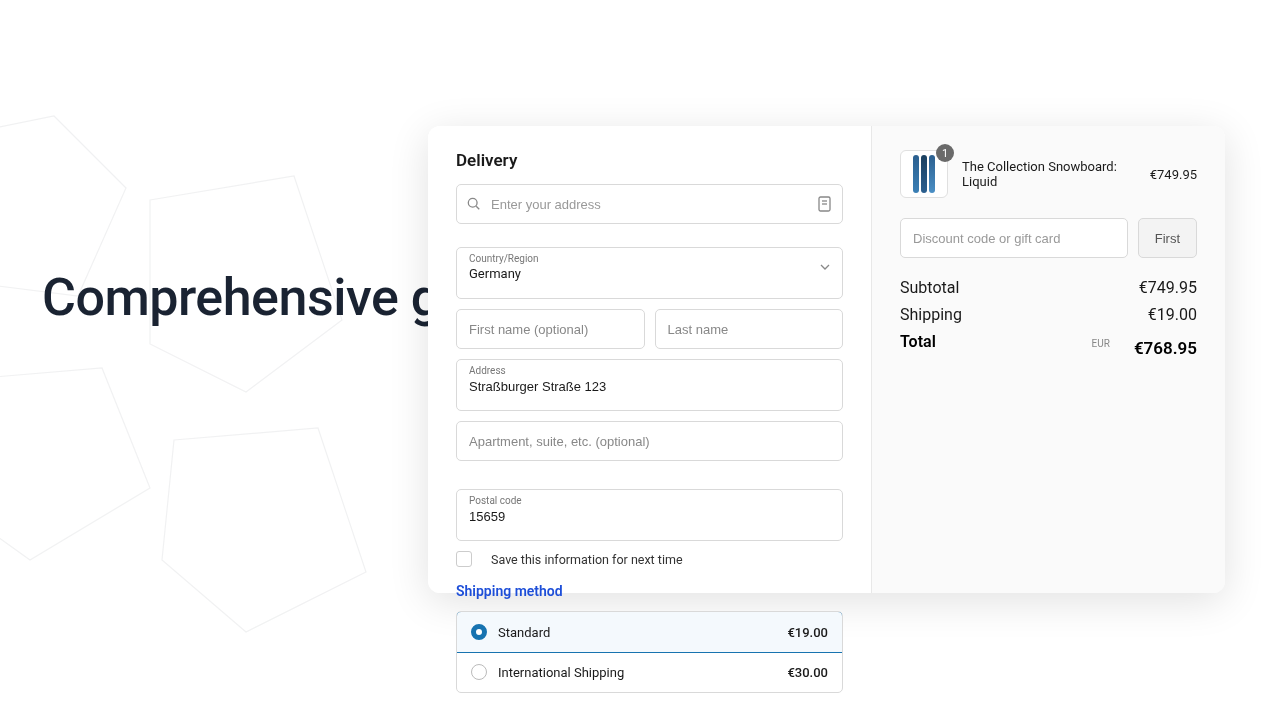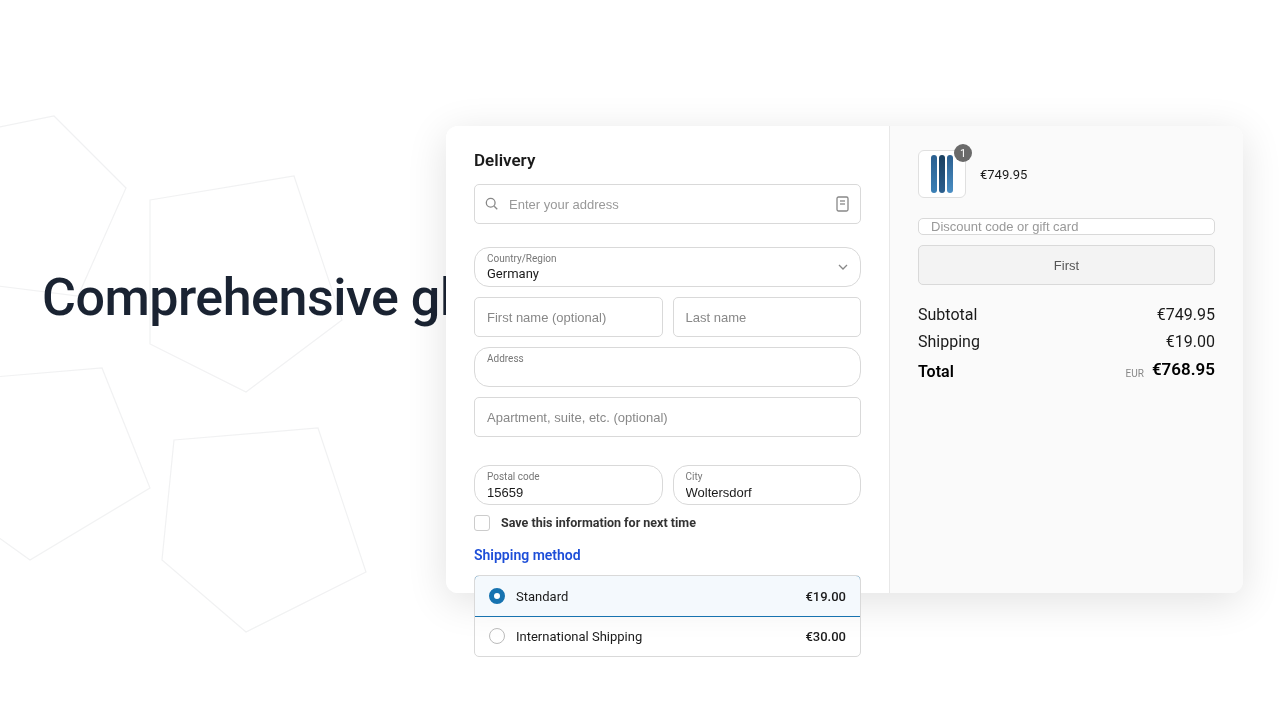--- a/index.html
+++ b/index.html
@@ -26,21 +26,21 @@
   top: 268px;
   font-size: 52px;
   font-weight: 500;
   line-height: 1.15;
   color: #1a2332;
   z-index: 1;
   letter-spacing: -0.5px;
 }
 .card {
   position: absolute;
-  left: 446px;
+  left: 428px;
   top: 126px;
   width: 797px;
   height: 467px;
   background: #fff;
   border-radius: 12px;
   box-shadow: 0 8px 40px rgba(0,0,0,0.12);
   display: flex;
   z-index: 2;
 }
 .left-panel {
@@ -86,22 +86,22 @@
 .book-icon-svg {
   position: absolute;
   right: 11px;
   top: 12px;
   width: 14px;
   height: 16px;
 }
 .float-field {
   position: relative;
   border: 1px solid #d9d9d9;
-  border-radius: 15px;
-  height: 40px;
+  border-radius: 5px;
+  height: 52px;
   padding: 6px 12px 0 12px;
   margin-bottom: 10px;
 }
 .float-label {
   font-size: 10px;
   color: #777;
   display: block;
   line-height: 1;
 }
 .float-value {
@@ -132,25 +132,24 @@
 .plain-field input {
   border: none;
   outline: none;
   width: 100%;
   font-size: 13px;
   background: transparent;
 }
 .plain-field input::placeholder { color: #888; }
 .checkbox-row {
   display: flex;
-  align-items: flex-start;
-  gap: 11px;
+  align-items: flex-end;
+  gap: 19px;
   margin-top: 2px;
   margin-bottom: 16px;
-  font-weight: bold;
 }
 .checkbox {
   width: 16px;
   height: 16px;
   border: 1px solid #ccc;
   border-radius: 3px;
   cursor: pointer;
 }
 .checkbox-label { font-size: 12.5px; color: #333; }
 .sub-title {
@@ -229,21 +228,21 @@
   border-radius: 50%;
   background: #6a6a6a;
   color: #fff;
   font-size: 11px;
   display: flex;
   align-items: center;
   justify-content: center;
 }
 .prod-name { font-size: 13px; color: #1a1a1a; flex: 1; }
 .prod-price { font-size: 13px; color: #1a1a1a; }
-.discount-row { display: flex; gap: 10px; margin-bottom: 20px; flex-direction: column; }
+.discount-row { display: flex; gap: 10px; margin-bottom: 20px; }
 .discount-input {
   flex: 1;
   height: 40px;
   border: 1px solid #d9d9d9;
   border-radius: 5px;
   padding: 0 12px;
   font-size: 13px;
 }
 .discount-input::placeholder { color: #999; }
 .apply-btn {
@@ -263,21 +262,21 @@
   color: #1a1a1a;
   margin-bottom: 8px;
 }
 .total-line {
   display: flex;
   justify-content: space-between;
   align-items: baseline;
   margin-top: 0;
 }
 .total-label { font-size: 16px; font-weight: 600; }
-.total-right { display: flex; align-items: flex-end; gap: 8px; }
+.total-right { display: flex; align-items: flex-start; gap: 24px; }
 .currency { font-size: 10px; color: #888; }
 .total-val { font-size: 17px; font-weight: 600; }
 </style>
 </head>
 <body>
 
 <svg class="map-bg" viewBox="0 0 400 500">
   <path d="M20,50 L120,30 L180,90 L140,180 L60,170 Z M200,100 L320,80 L360,200 L280,260 L200,220 Z M40,250 L160,240 L200,340 L100,400 L30,350 Z M220,300 L340,290 L380,410 L280,460 L210,400 Z" fill="none" stroke="#1a2332" stroke-width="1"></path>
 </svg>
 
@@ -312,34 +311,31 @@
       <div class="plain-field">
         <input placeholder="First name (optional)" style="">
       </div>
       <div class="plain-field">
         <input placeholder="Last name" style="">
       </div>
     </div>
 
     <div class="float-field">
       <span class="float-label">Address</span>
+      <input class="float-value" value="Straßburger Straße 123" style="">
     </div>
 
     <div class="plain-field" style="margin-bottom:28px">
       <input placeholder="Apartment, suite, etc. (optional)" style="">
     </div>
 
     <div class="row-2">
       <div class="float-field">
         <span class="float-label">Postal code</span>
         <input class="float-value" value="15659" style="">
-      </div>
-      <div class="float-field">
-        <span class="float-label">City</span>
-        <input class="float-value" value="Woltersdorf" style="">
       </div>
     </div>
 
     <div class="checkbox-row">
       <div class="checkbox"></div>
       <span class="checkbox-label">Save this information for next time</span>
     </div>
 
     <div class="sub-title">Shipping method</div>
     <div class="ship-options">
@@ -357,20 +353,21 @@
   </div>
 
   <div class="right-panel">
     <div class="product-row">
       <div class="thumb">
         <div class="board b1"></div>
           <div class="board b2"></div>
           <div class="board b3"></div>
         <div class="qty-badge">1</div>
       </div>
+      <span class="prod-name">The Collection Snowboard: Liquid</span>
       <span class="prod-price">€749.95</span>
     </div>
 
     <div class="discount-row">
       <input class="discount-input" placeholder="Discount code or gift card" style="">
       <button class="apply-btn">First</button>
     </div>
 
     <div class="summary-line">
       <span>Subtotal</span>

